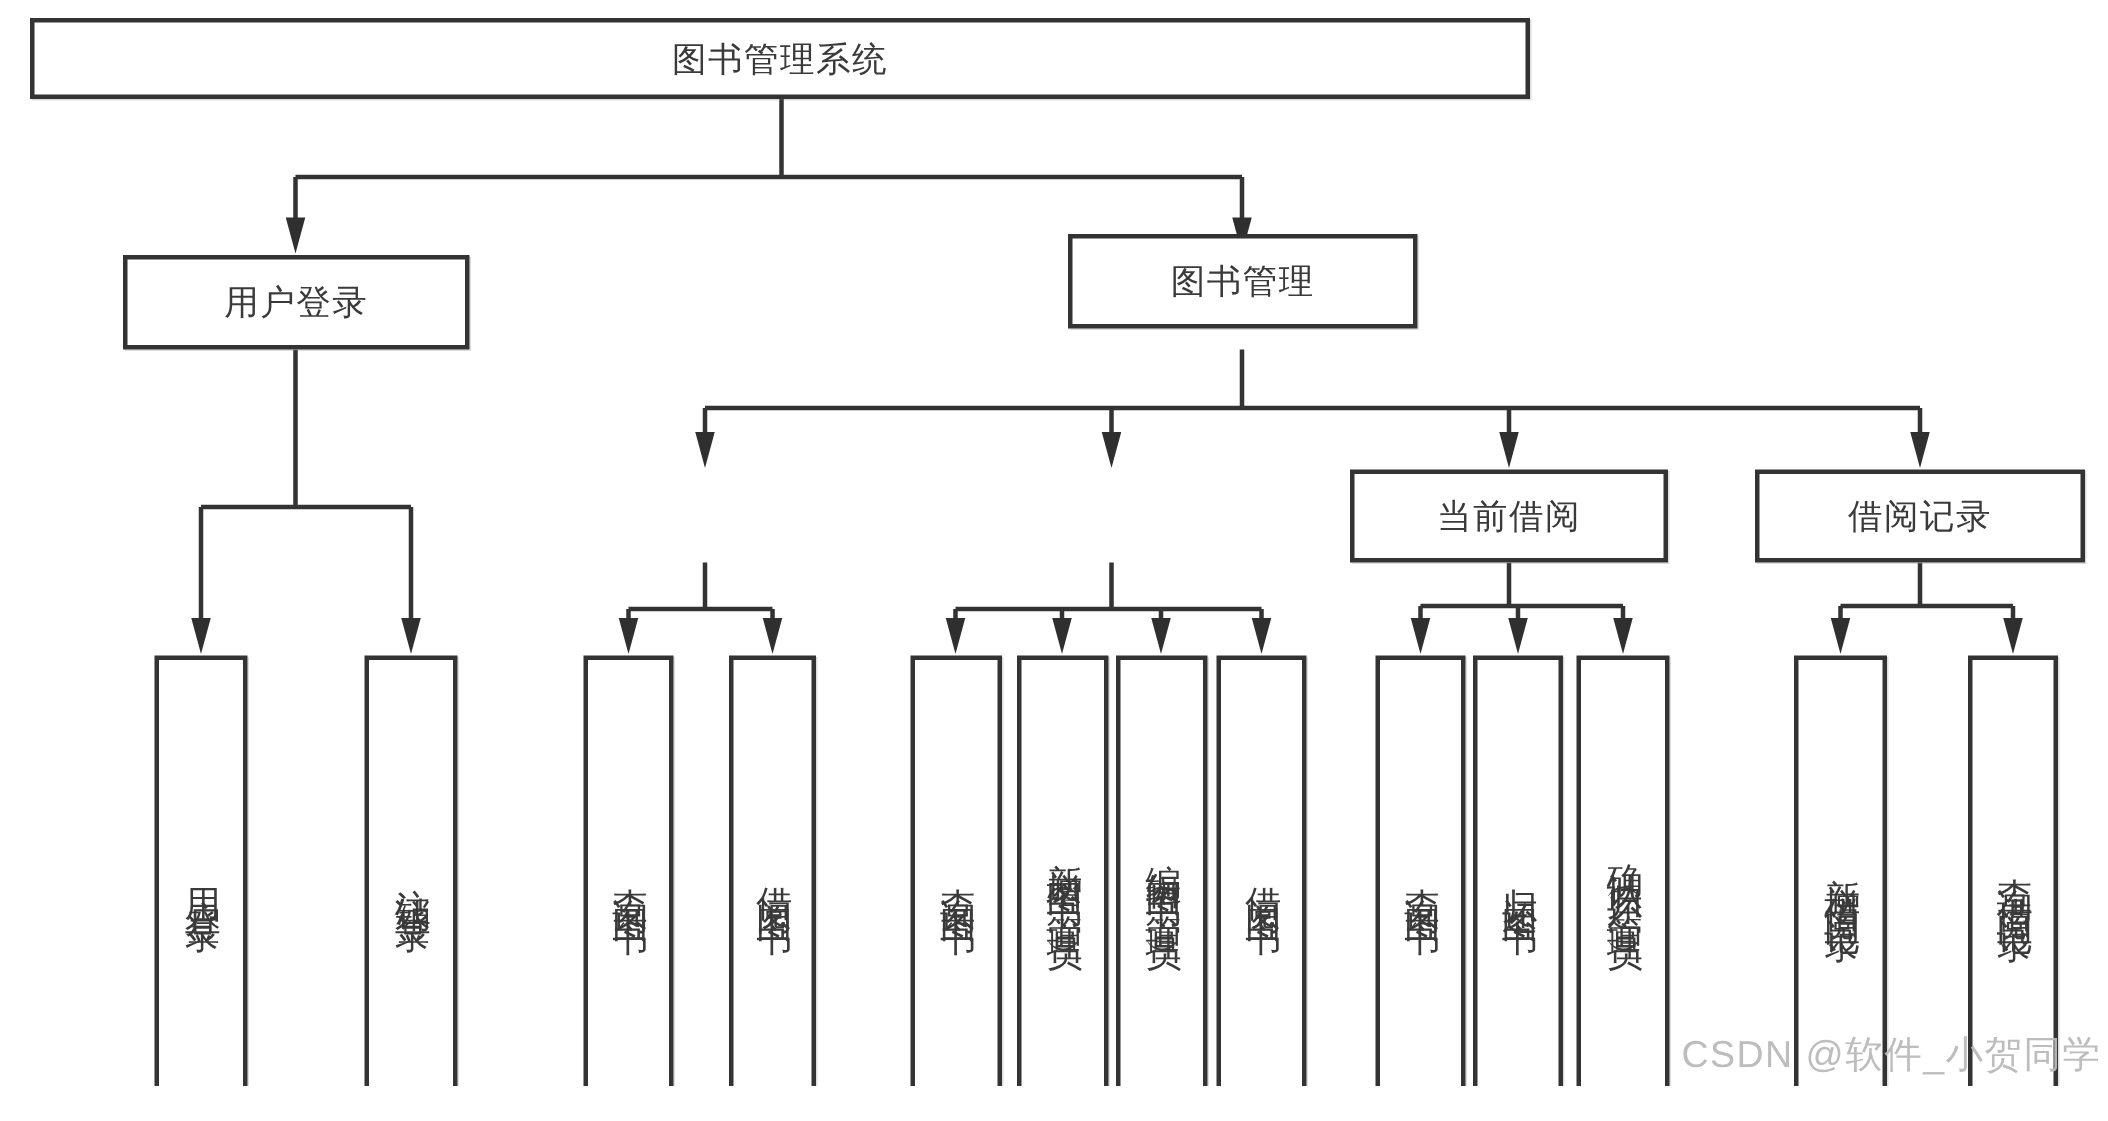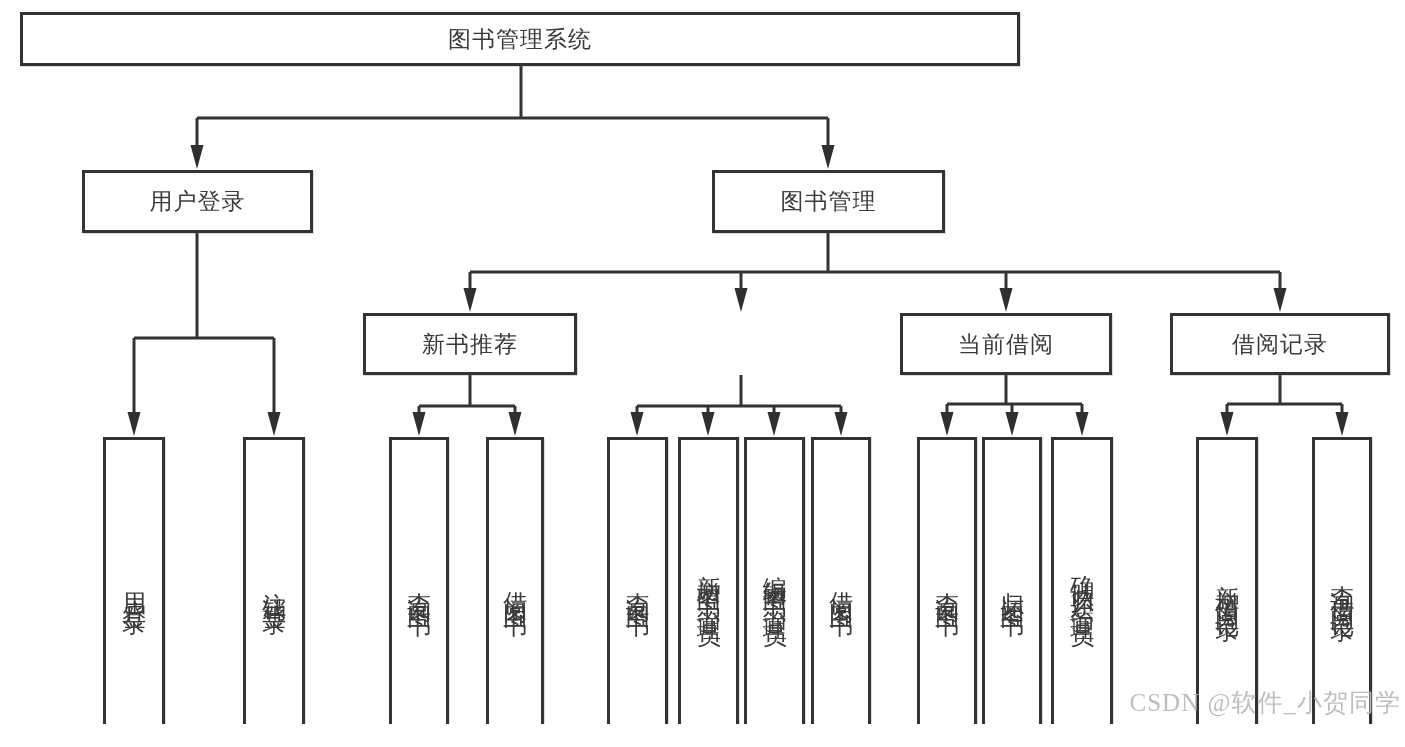--- a/index.html
+++ b/index.html
@@ -2,21 +2,21 @@
 <html><head>
 <meta charset="utf-8">
 <style>
   html, body { margin: 0; padding: 0; background: #ffffff; }
   .canvas {
     position: relative;
     width: 1405px;
     height: 724px;
     background: #ffffff;
     overflow: hidden;
-    font-family: Liberation Serif, serif;
+    font-family: Liberation Sans, sans-serif;
   }
   .wires {
     position: absolute;
     left: 0; top: 0;
     pointer-events: none;
   }
   .node {
     position: absolute;
     box-sizing: border-box;
     background: #ffffff;
@@ -89,27 +89,24 @@
     </g>
   </svg>
 
   <div class="node h" style="left:20px;top:12px;width:1000px;height:54px">
     <span>图书管理系统</span>
   </div>
 
   <div class="node h" style="left:82px;top:170px;width:231px;height:63px">
     <span>用户登录</span>
   </div>
-  <div class="node h" style="left:712px;top:170px;width:233px;height:63px">
+  <div class="node h" style="left:712px;top:156px;width:233px;height:63px">
     <span>图书管理</span>
   </div>
 
-  <div class="node h" style="left:363px;top:313px;width:214px;height:62px">
-    <span>新书推荐</span>
-  </div>
   <div class="node h" style="left:1170px;top:313px;width:220px;height:62px">
     <span>借阅记录</span>
   </div>
   <div class="node h" style="left:900px;top:313px;width:212px;height:62px">
     <span>当前借阅</span>
   </div>
 
   <div class="node v" style="left:103px;top:437px;width:62px;height:300px">
     <span>用户登录</span>
   </div>

